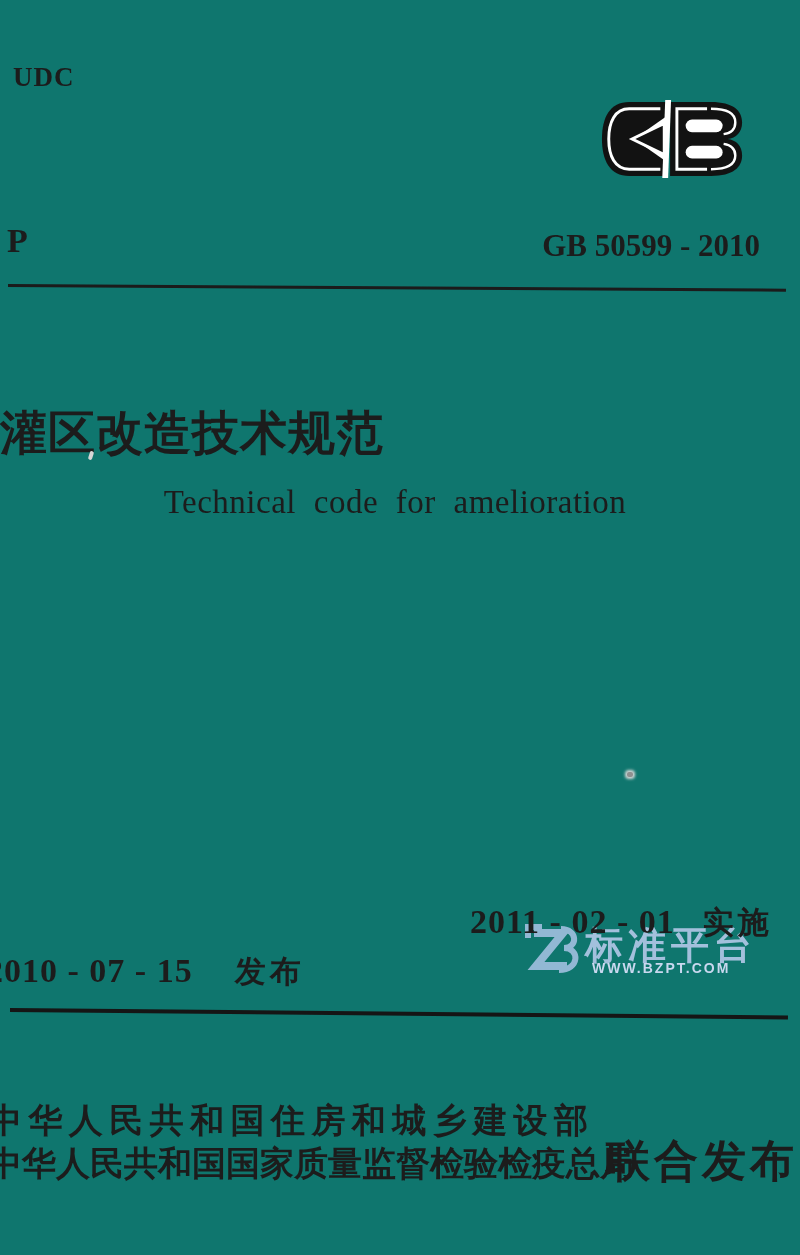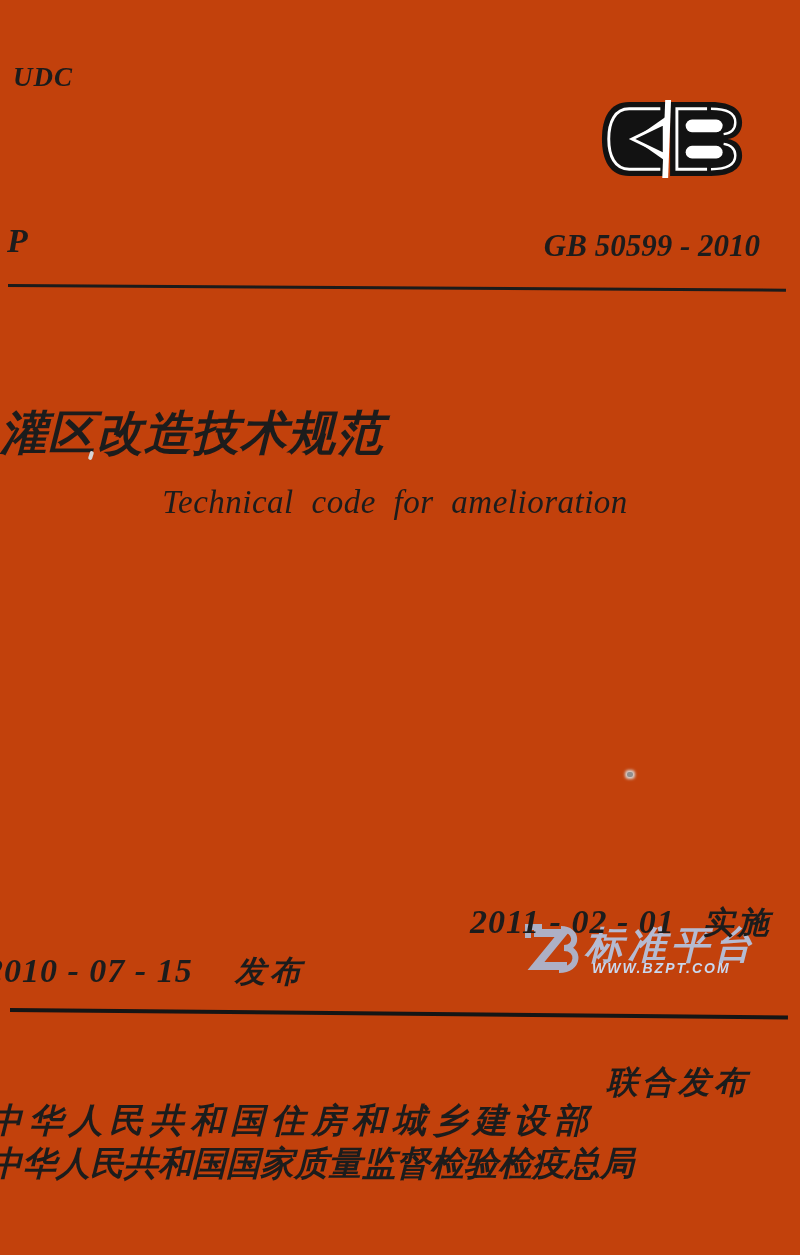--- a/index.html
+++ b/index.html
@@ -1,17 +1,17 @@
 <!DOCTYPE html>
 <html><head>
 <meta charset="utf-8">
 <style>
   html,body{margin:0;padding:0;background:#ffffff;}
-  #page{position:relative;width:800px;height:1255px;background:#c2410c;overflow:hidden;
-        font-family:"Liberation Serif","DejaVu Serif",serif;color:#1c1c1c;font-style:italic;}
+  #page{position:relative;width:800px;height:1255px;background:#0f766e;overflow:hidden;
+        font-family:"Liberation Serif","DejaVu Serif",serif;color:#1c1c1c;}
   .abs{position:absolute;}
   .serif{font-family:"Liberation Serif","DejaVu Serif",serif;}
   .sans{font-family:"Liberation Sans","DejaVu Sans",sans-serif;}
 
   .udc{left:13px;top:62px;font-size:27px;font-weight:700;letter-spacing:1px;}
   .std-type{left:153px;top:139px;font-size:34px;font-weight:700;letter-spacing:2px;}
   .gb-logo{left:600px;top:100px;}
   .p-label{left:7px;top:222px;font-size:34px;font-weight:700;}
   .std-number{left:520px;top:228px;width:240px;text-align:right;font-size:31px;font-weight:700;letter-spacing:0px;}
   .rule1{left:8px;top:284px;width:778px;height:3px;background:#1b1b1b;transform:rotate(0.35deg);transform-origin:left center;}
@@ -37,22 +37,22 @@
   .gap-issue{margin-left:38px;}
   .gap-eff{margin-left:24px;}
 
   .rule2{left:10px;top:1008px;width:778px;height:4px;background:#151515;transform:rotate(0.55deg);transform-origin:left center;}
 
   .pub-line{left:-12px;width:600px;text-align:justify;text-align-last:justify;
             font-family:"Liberation Sans","DejaVu Sans",sans-serif;font-weight:700;white-space:nowrap;
             display:block;}
   .pub1{top:1098px;font-size:34px;}
   .pub2{top:1141px;font-size:34px;}
-  .joint{left:606px;top:1061px;font-family:"Liberation Sans","DejaVu Sans",sans-serif;
-         font-size:32px;font-weight:700;letter-spacing:4px;white-space:nowrap;}
+  .joint{left:606px;top:1132px;font-family:"Liberation Sans","DejaVu Sans",sans-serif;
+         font-size:44px;font-weight:700;letter-spacing:4px;white-space:nowrap;}
 </style>
 </head>
 <body>
 
 <div id="page">
 
   <div class="abs udc serif">UDC</div>
 
 
   <div class="abs gb-logo">

